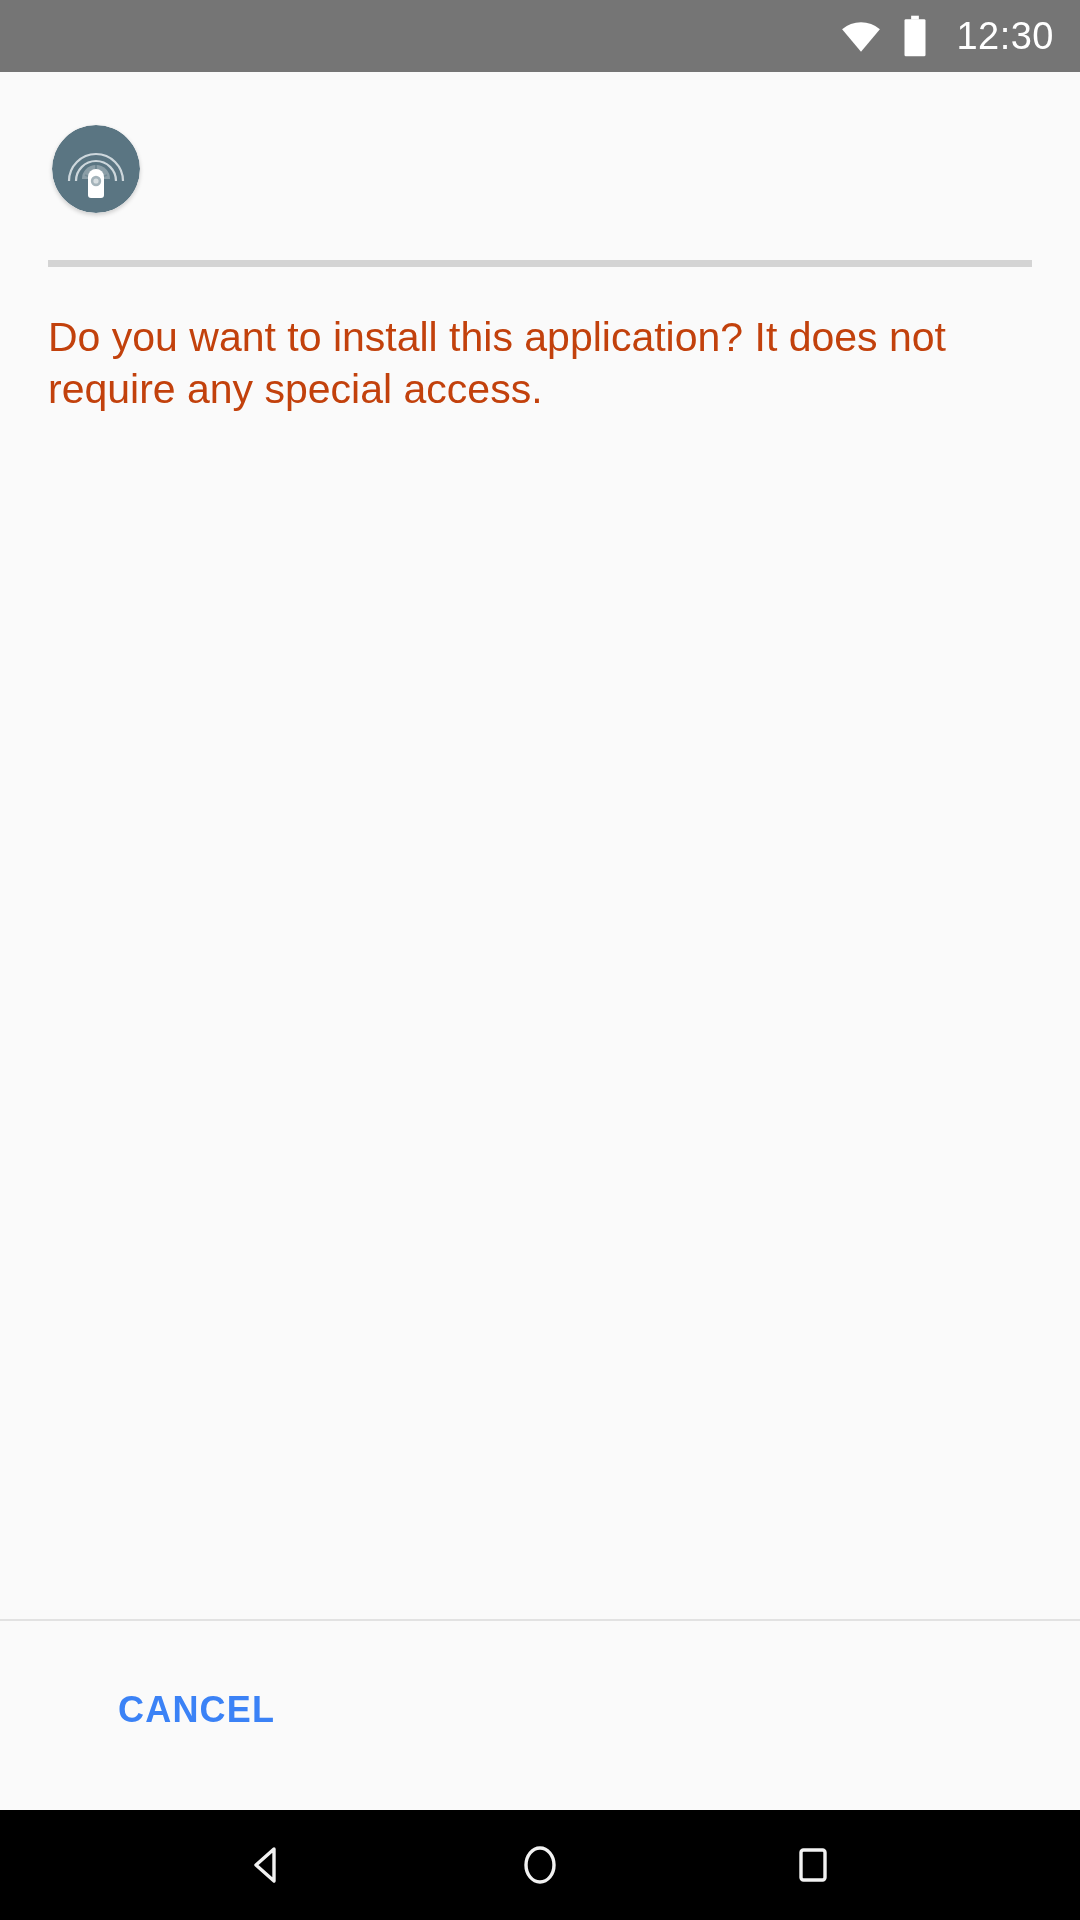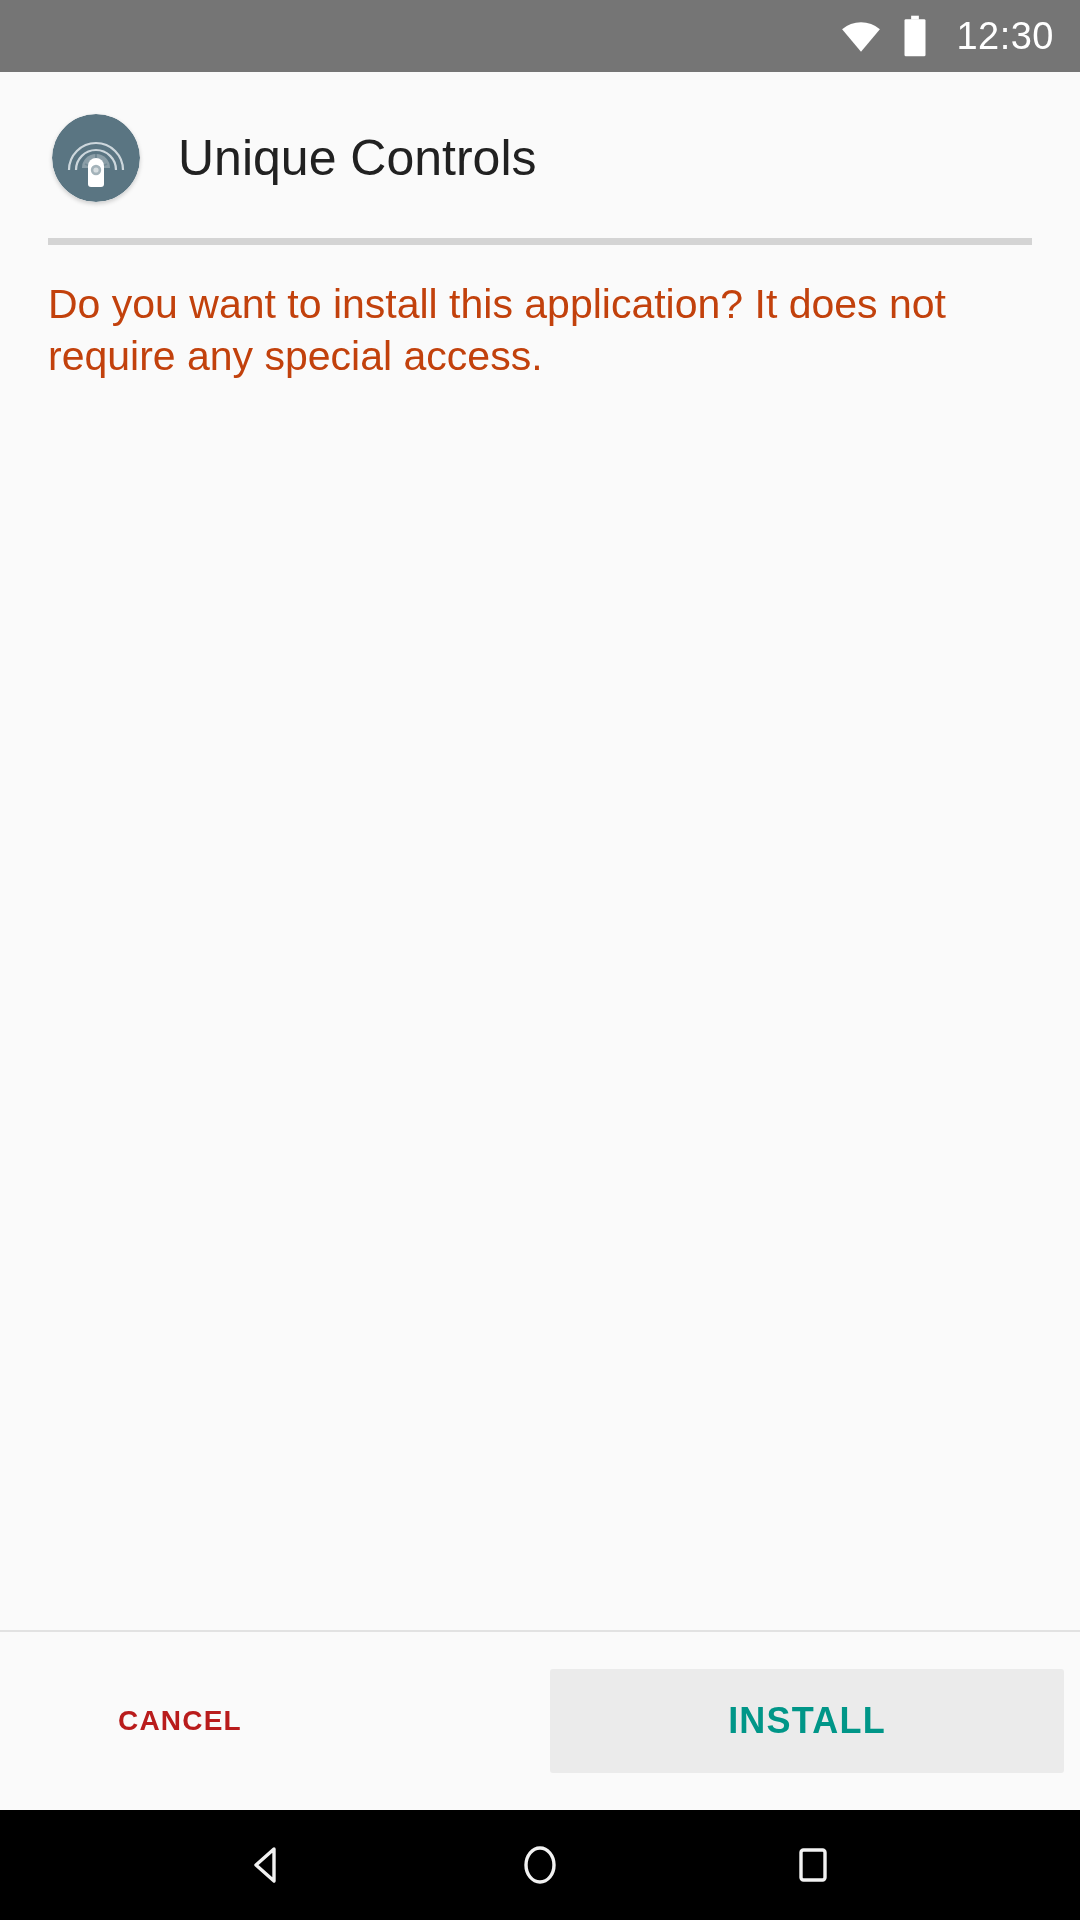--- a/index.html
+++ b/index.html
@@ -14,20 +14,21 @@
     overflow: hidden;
   }
 
   .screen {
     position: relative;
     width: 1080px;
     height: 1920px;
     background: #fafafa;
     display: flex;
     flex-direction: column;
+    gap: 11px;
   }
 
   
   .status-bar {
     height: 72px;
     background: #757575;
     display: flex;
     align-items: center;
     justify-content: flex-end;
     padding-right: 26px;
@@ -125,22 +126,22 @@
     background: #fafafa;
     position: relative;
   }
   .btn-cancel {
     position: absolute;
     left: 88px;
     top: 50%;
     transform: translateY(-50%);
     background: transparent;
     border: none;
-    color: #b91c1c;
-    font-size: 28px;
+    color: #3b82f6;
+    font-size: 36px;
     font-weight: bold;
     letter-spacing: 1.2px;
     padding: 26px 30px;
     cursor: pointer;
     font-family: "Liberation Sans", sans-serif;
   }
   .btn-install {
     position: absolute;
     left: 550px;
     right: 16px;
@@ -219,34 +220,32 @@
 
         <path d="M44 40 L44 54" stroke="#5a7582" stroke-width="2" opacity="0.55"></path>
         <path d="M33 50 L40 53" stroke="#5a7582" stroke-width="1.6" opacity="0.45"></path>
         <path d="M55 50 L48 53" stroke="#5a7582" stroke-width="1.6" opacity="0.45"></path>
 
         <path d="M36 52 A8 8 0 0 1 52 52 L52 70 A3 3 0 0 1 49 73 L39 73 A3 3 0 0 1 36 70 Z" fill="#ffffff"></path>
         <circle cx="44" cy="56" r="5.2" fill="#5a7582" opacity="0.55"></circle>
         <circle cx="44" cy="56" r="2.6" fill="#ffffff" opacity="0.55"></circle>
       </svg>
     </div>
-    <div class="app-title">Unique Controls</div>
   </div>
 
   <div class="header-rule-wrap">
     <div class="header-rule"></div>
   </div>
 
   <div class="body-text">Do you want to install this application? It does not require any special access.</div>
 
   <div class="content-spacer"></div>
 
   <div class="action-bar">
     <button class="btn-cancel">CANCEL</button>
-    <button class="btn-install">INSTALL</button>
   </div>
 
   <div class="nav-bar">
 
     <div class="nav-btn">
       <svg width="52" height="52" viewBox="0 0 52 52" aria-hidden="true">
         <path d="M33 10 L15 26 L33 42 Z" fill="none" stroke="#f2f2f2" stroke-width="3.4" stroke-linejoin="round"></path>
       </svg>
     </div>
 

